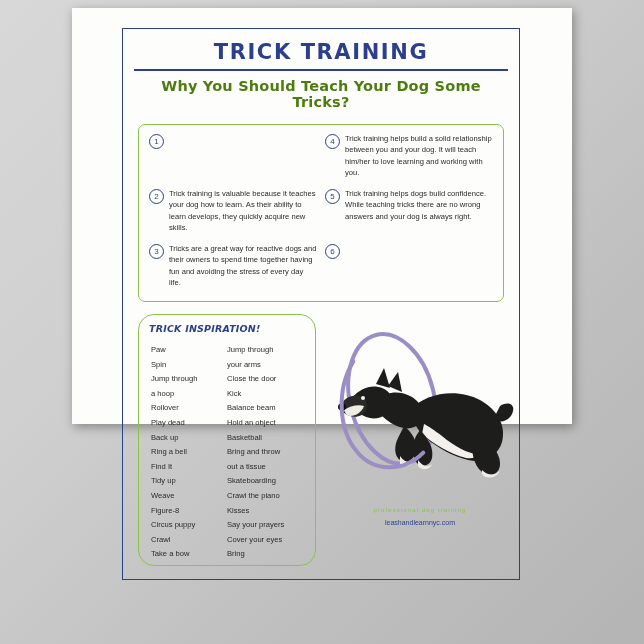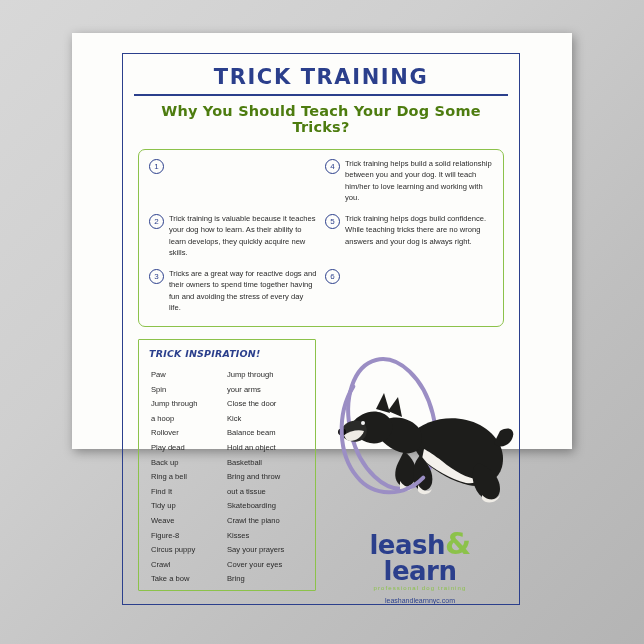--- a/index.html
+++ b/index.html
@@ -16,21 +16,21 @@
   
   #backdrop {
     position: absolute;
     inset: 0;
     background: linear-gradient(135deg, #d8d8d8 0%, #cfcfcf 35%, #bfbfbf 70%, #b4b4b4 100%);
   }
   
   #poster {
     position: absolute;
     left: 72px;
-    top: 33px;
+    top: 8px;
     width: 500px;
     height: 416px;
     background: #fdfdfb;
     box-shadow: 2px 3px 10px rgba(0,0,0,0.35);
   }
   
   #frame {
     position: absolute;
     left: 50px;
     top: 20px;
@@ -114,21 +114,21 @@
     display: block;
   }
   
   #inspo-box {
     position: absolute;
     left: 66px;
     top: 306px;
     width: 178px;
     height: 252px;
     border: 1px solid #8cc24a;
-    border-radius: 1px;
+    border-radius: 16px;
     box-sizing: border-box;
   }
   #inspo-title {
     position: absolute;
     left: 10px;
     top: 8px;
     font-family: "DejaVu Sans", sans-serif;
     font-style: italic;
     font-weight: bold;
     font-size: 9.5px;
@@ -322,21 +322,17 @@
         <path d="M164,156 C170,162 178,162 182,156 C180,164 168,166 164,160 Z" fill="#efece6"></path>
 
         <path d="M182,92 C192,86 198,92 194,100 C190,108 180,110 176,104 Z" fill="#1d1d1b"></path>
       </g>
 
       <path d="M40,44 C20,70 18,110 34,134 C48,156 78,160 100,142" fill="none" stroke="#9b8ec4" stroke-width="4" stroke-linecap="round" transform="rotate(-6 70 90)"></path>
     </svg>
   </div>
 
   <div id="logo">
-    <div id="logo-main">
-      <span>leash</span><span id="logo-amp">&amp;</span><br>
-      <span>learn</span>
-    </div>
     <div id="logo-tag">professional dog training</div>
     <div id="logo-url">leashandlearnnyc.com</div>
   </div>
 
 </div>
 
 </body></html>

